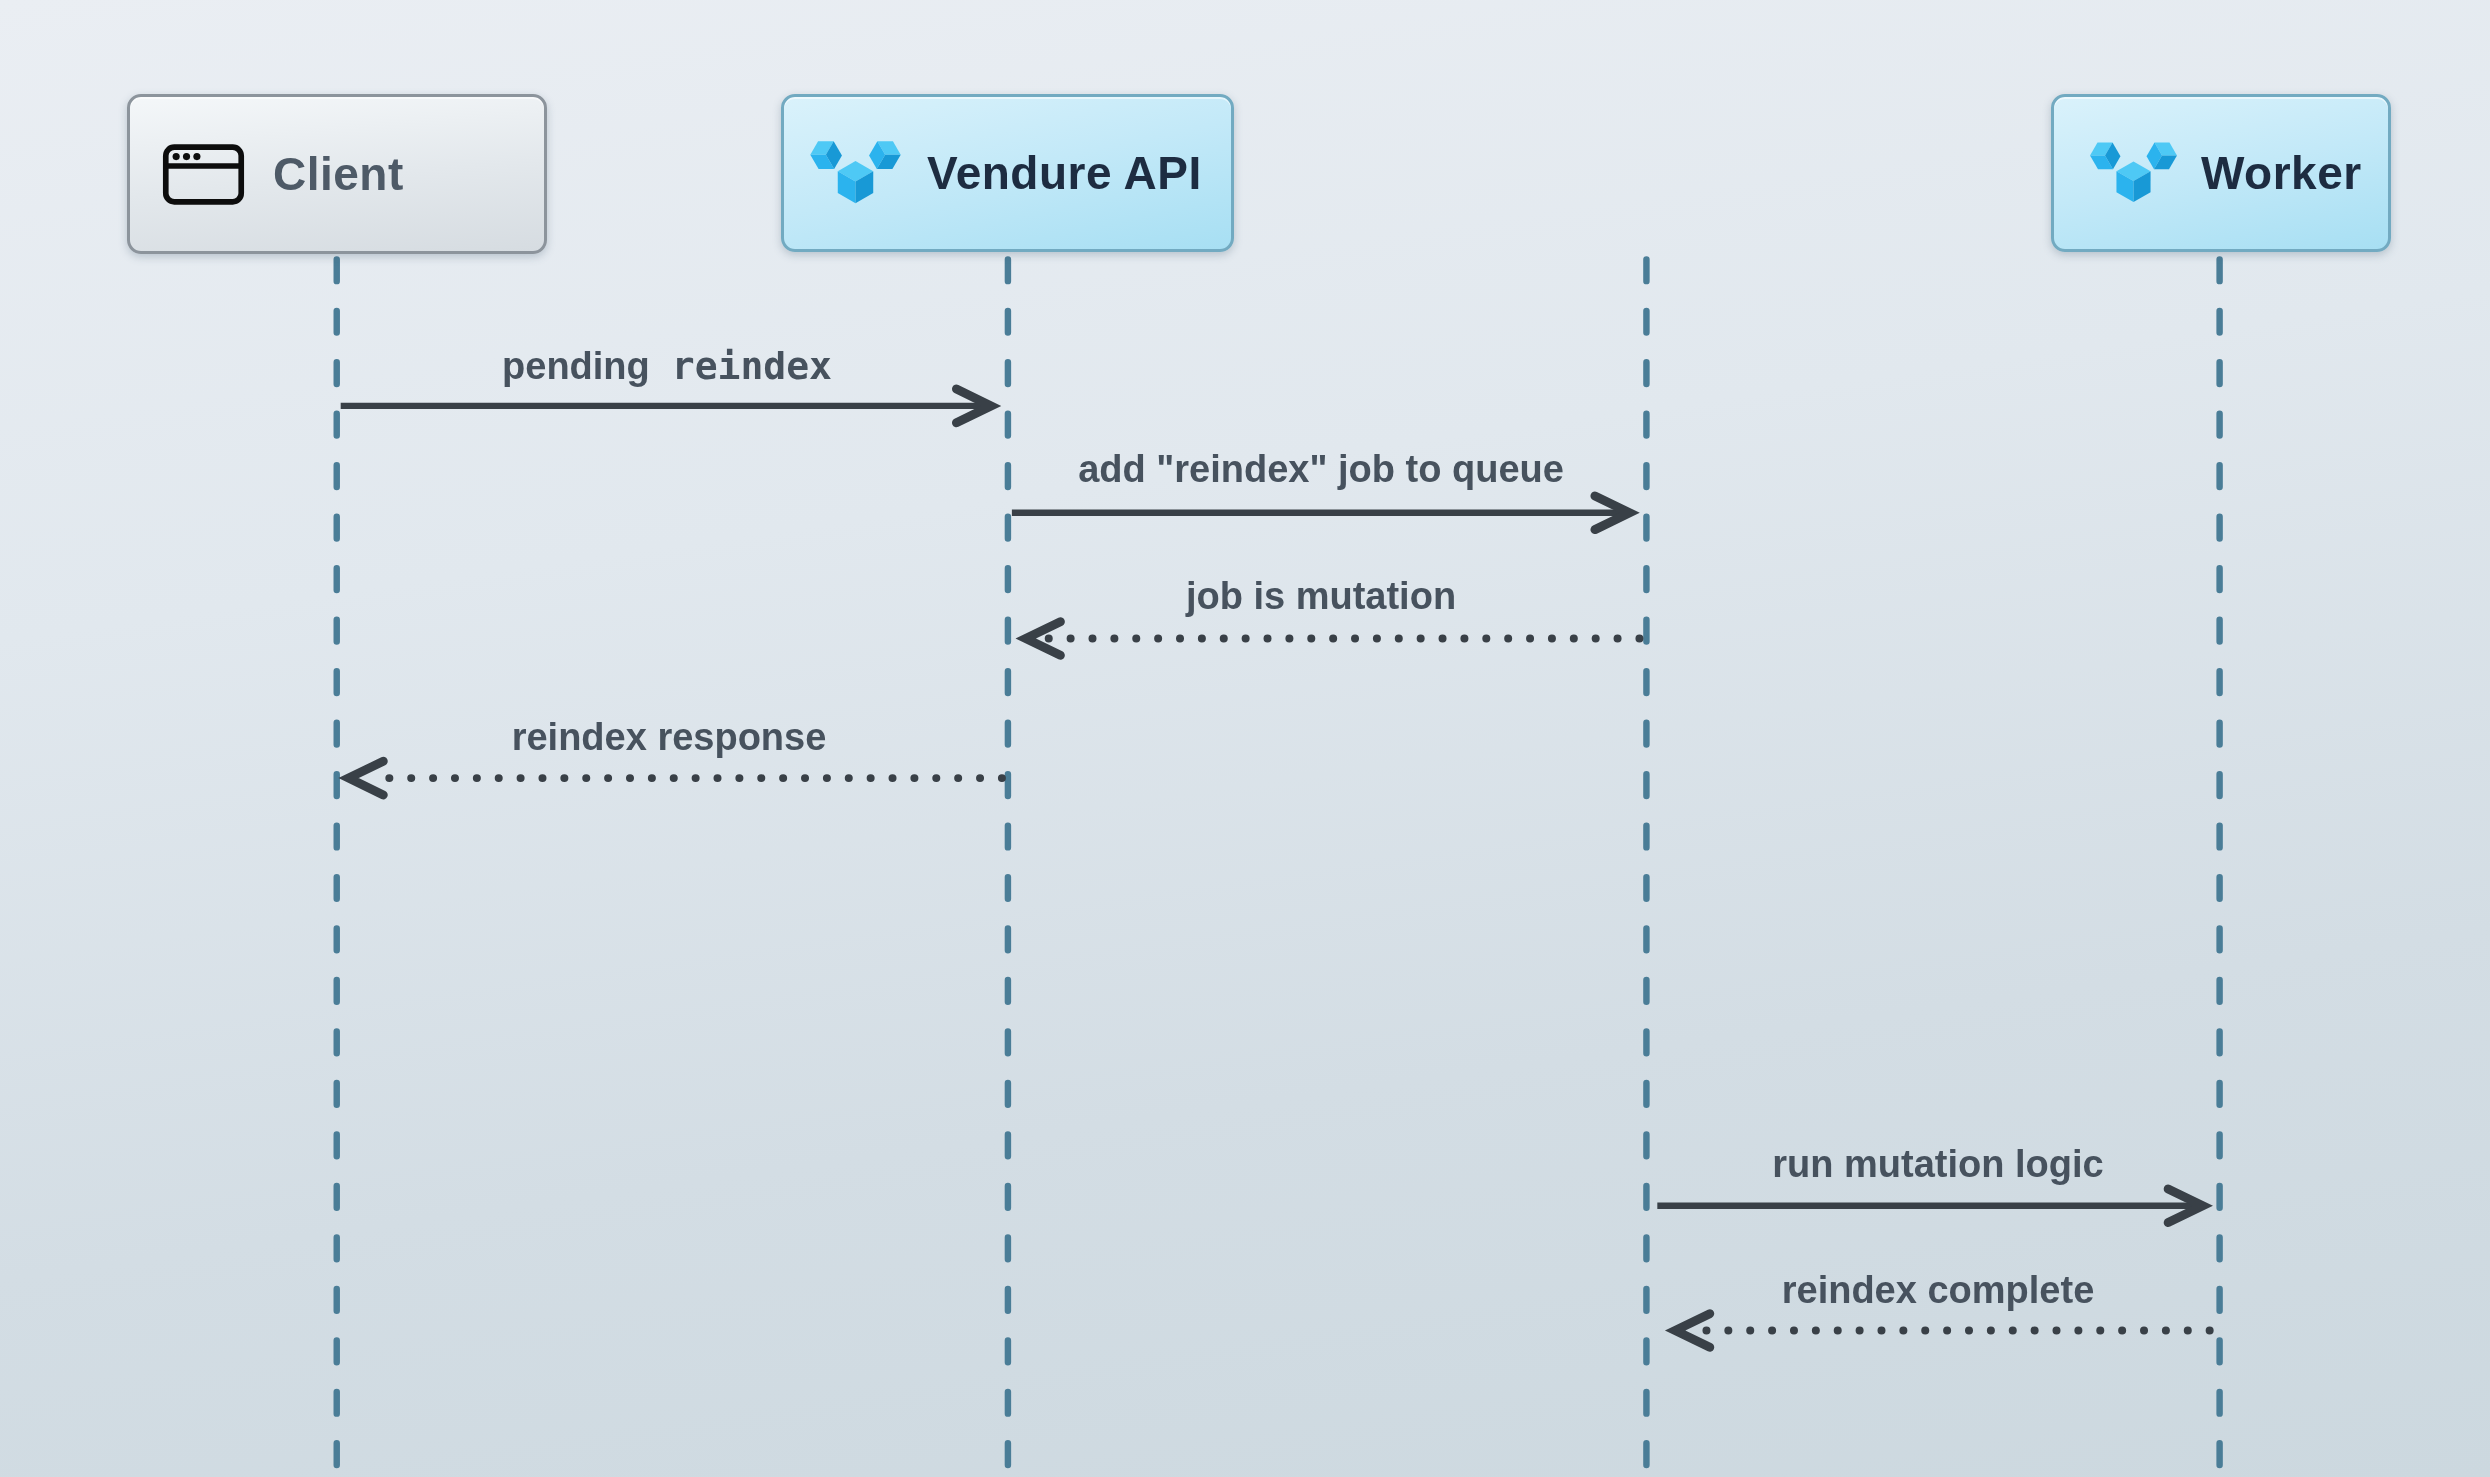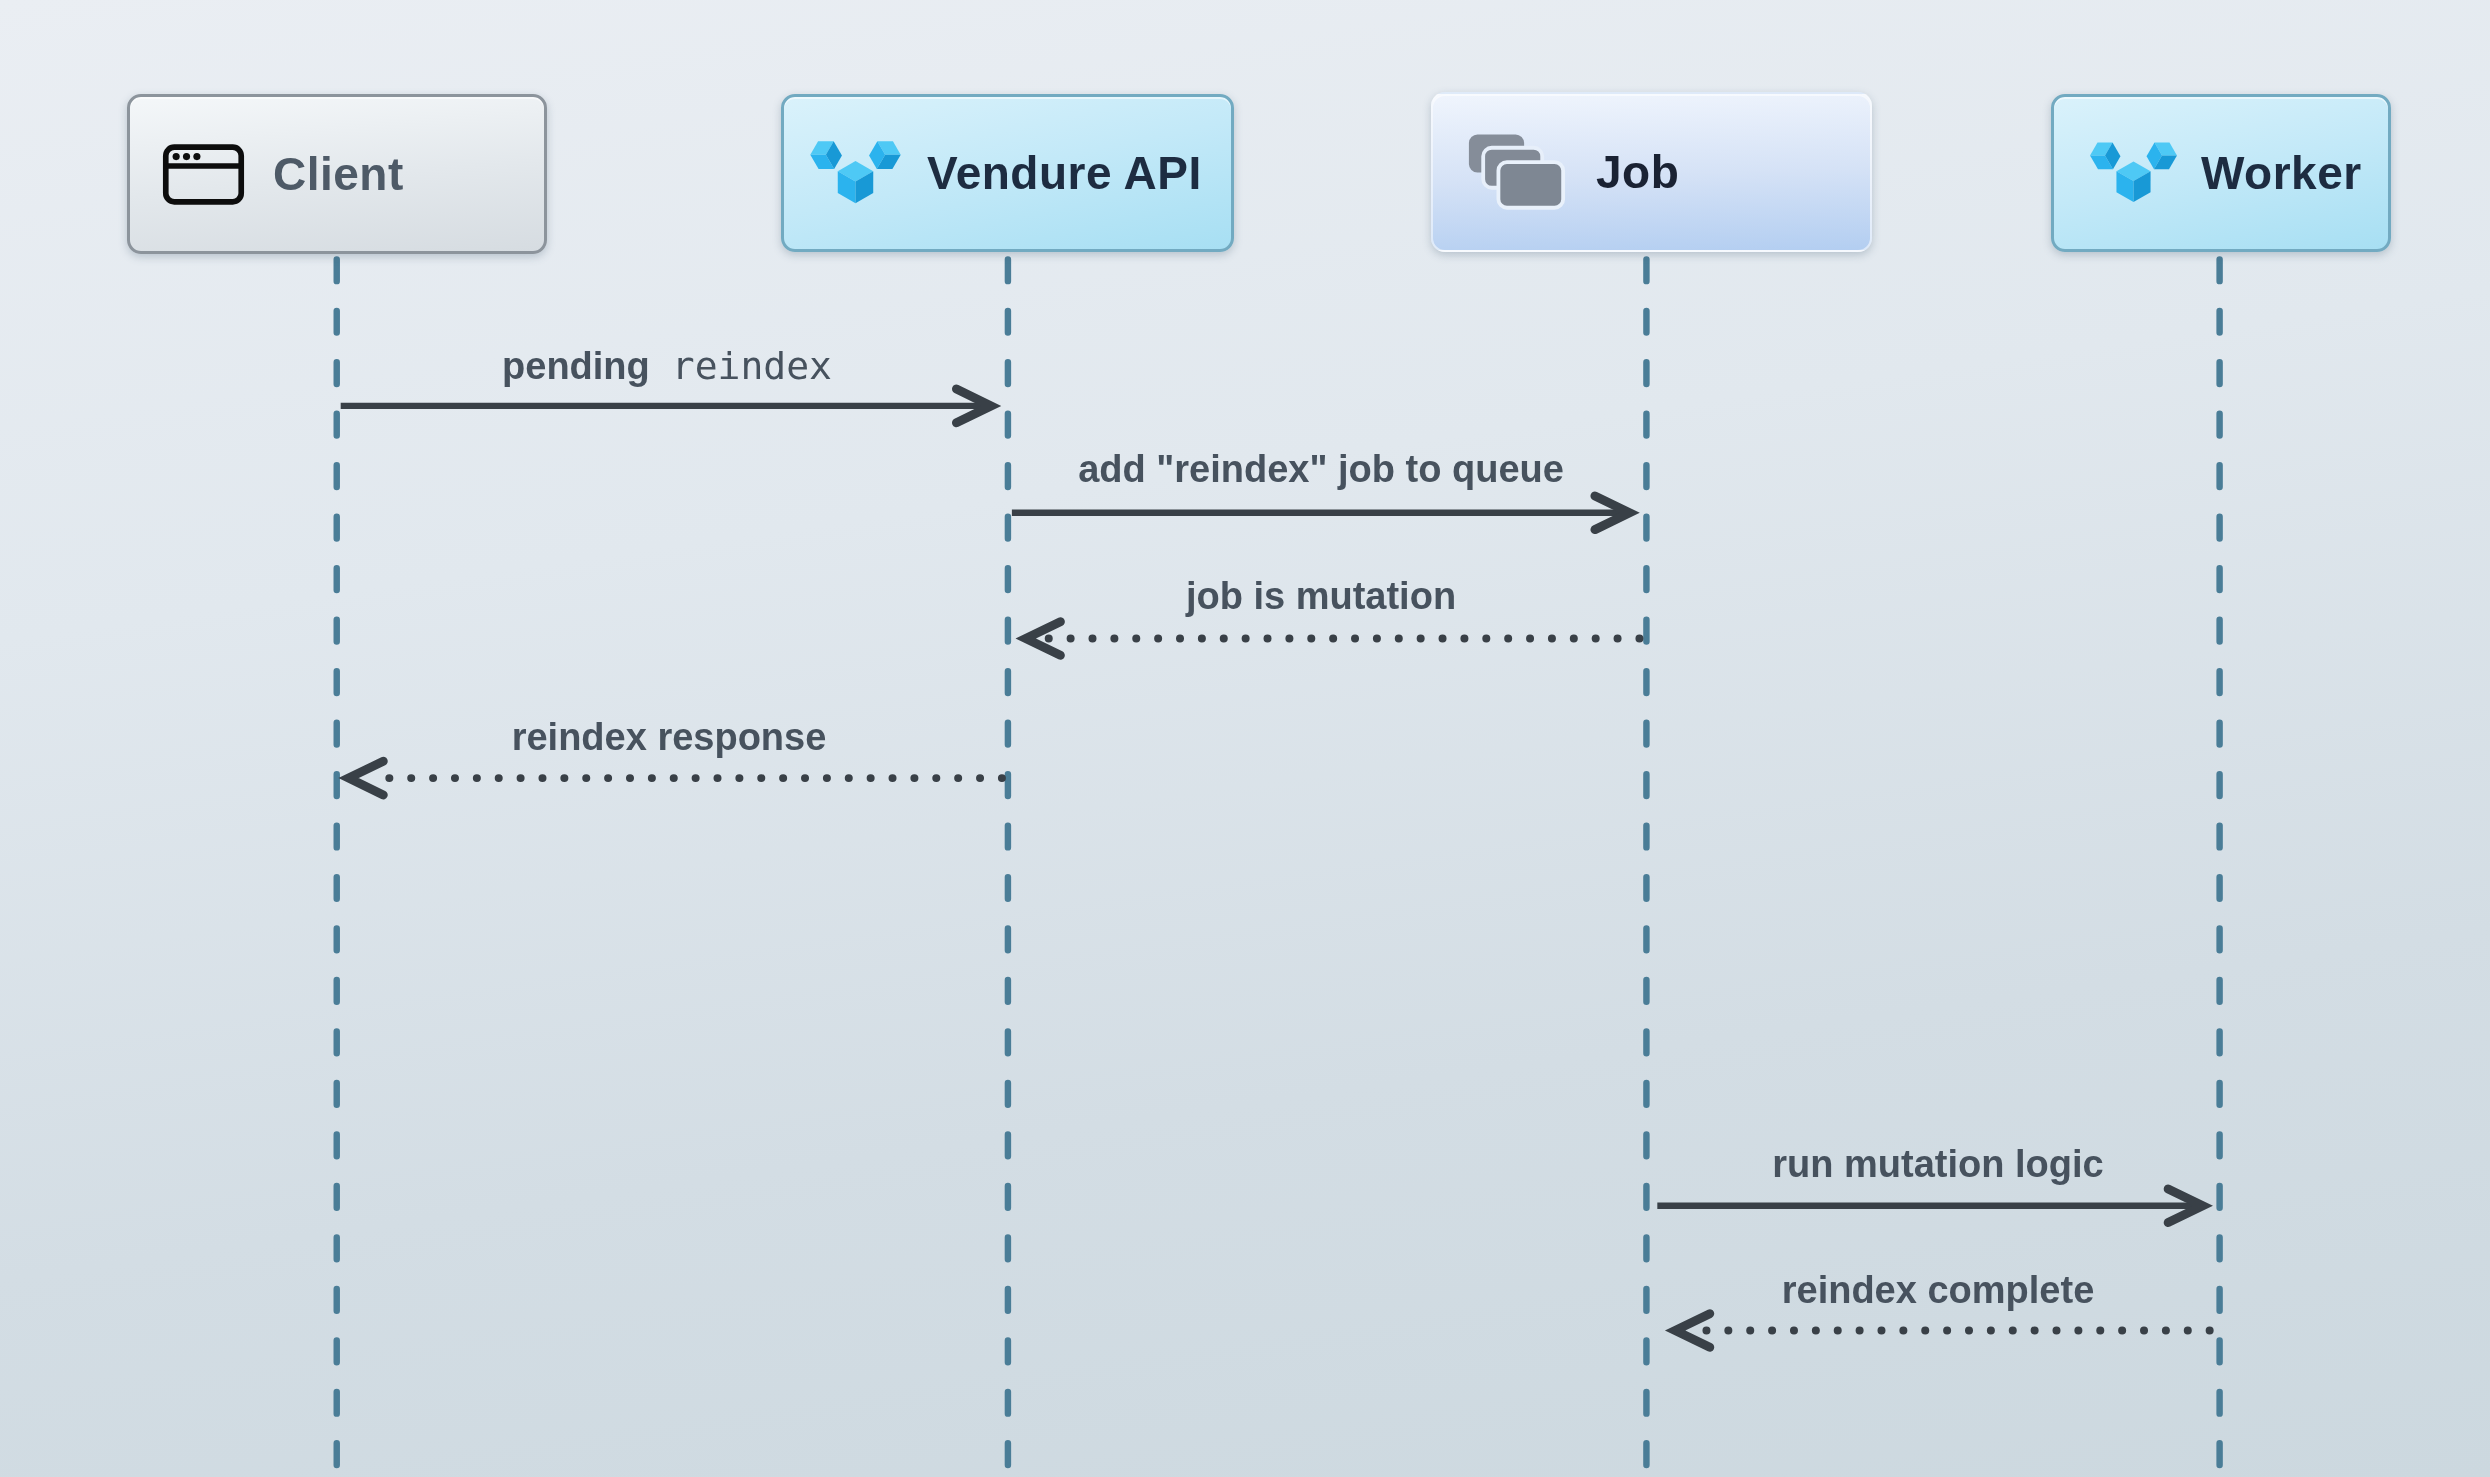--- a/index.html
+++ b/index.html
@@ -66,21 +66,21 @@
     position: absolute;
     transform: translateX(-50%);
     white-space: nowrap;
     font-weight: bold;
     font-size: 38px;
     color: #47525e;
     line-height: 1.2;
   }
   .msg-label code {
     font-family: "DejaVu Sans Mono", "Liberation Mono", monospace;
-    font-weight: normal;
+    font-weight: bold;
     font-size: 38px;
     margin-left: 22px;
   }
   .hidden-defs { position: absolute; width: 0; height: 0; overflow: hidden; }
 </style>
 </head>
 <body>
 
 <svg class="hidden-defs" aria-hidden="true">
   <defs>
@@ -154,30 +154,20 @@
 
   <div class="actor actor-vendure">
     <span class="icon">
       <svg width="99" height="83" viewBox="0 0 100 84">
         <use href="#vendure-logo"></use>
       </svg>
     </span>
     <span class="label">Vendure API</span>
   </div>
 
-  <div class="actor actor-job">
-    <span class="icon">
-      <svg width="99" height="81" viewBox="0 0 104 84">
-        <rect x="2" y="2" width="58" height="40" rx="9" fill="#858d99"></rect>
-        <rect x="17" y="16" width="62" height="42" rx="9" fill="#828a96" stroke="#e7effa" stroke-width="4"></rect>
-        <rect x="33" y="31" width="68" height="48" rx="9" fill="#7e8793" stroke="#e9f1fb" stroke-width="4"></rect>
-      </svg>
-    </span>
-    <span class="label">Job</span>
-  </div>
 
   <div class="actor actor-worker">
     <span class="icon">
       <svg width="95" height="81" viewBox="0 0 100 84">
         <use href="#vendure-logo"></use>
       </svg>
     </span>
     <span class="label">Worker</span>
   </div>
 

